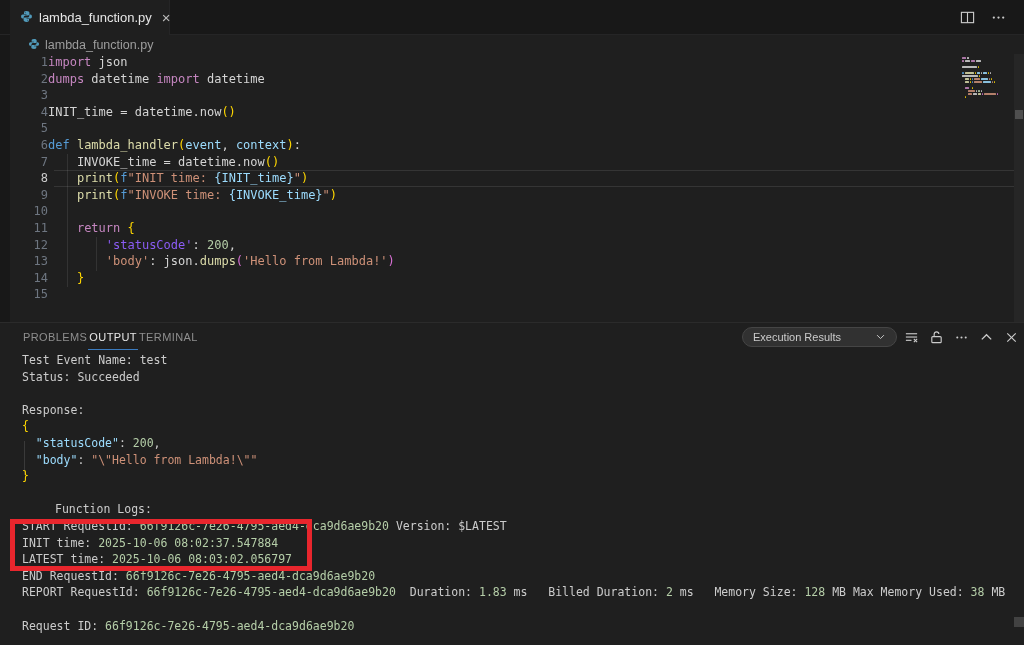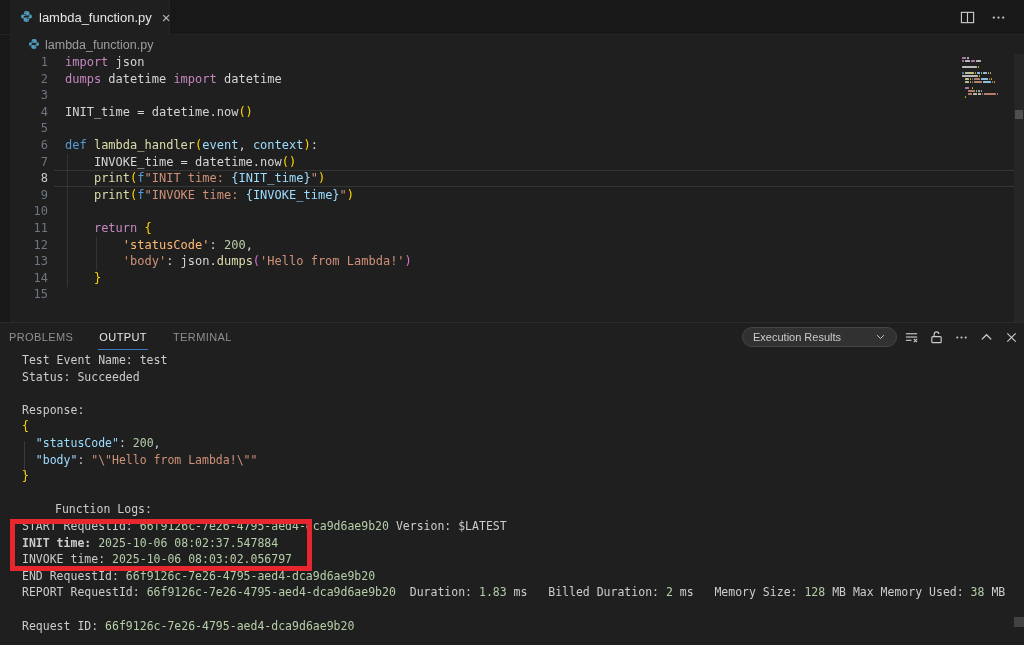--- a/index.html
+++ b/index.html
@@ -25,35 +25,35 @@
   
   #breadcrumb { position:absolute; left:10px; top:35px; width:1014px; height:19px; display:flex; align-items:center; gap:5px; padding-left:18px; }
   #breadcrumb .crumb { color:#9d9d9d; font-size:12.5px; }
 
   
   #editor { position:absolute; left:10px; top:54px; width:1004px; height:268px; }
   .ed-row { position:relative; height:16.6px; white-space:pre; font-family:"DejaVu Sans Mono", monospace; font-size:12px; line-height:16.6px; }
   #gutter { position:absolute; left:0; top:0; width:38px; text-align:right; }
   #gutter .ed-row { color:#6e7681; }
   #gutter .ed-row.cur { color:#cccccc; }
-  #code-lines { position:absolute; left:55px; top:0; width:900px; }
+  #code-lines { position:absolute; left:38px; top:0; width:900px; }
   #current-line-box { position:absolute; left:44px; top:116.2px; width:960px; height:16.6px; border-top:1px solid rgba(255,255,255,0.10); border-bottom:1px solid rgba(255,255,255,0.10); }
   .indent-guide { position:absolute; width:1px; background:rgba(255,255,255,0.09); }
   
   #minimap { position:absolute; left:962px; top:57px; width:40px; height:60px; }
   .mm-row { height:1.8px; margin-bottom:1.2px; display:flex; gap:1px; }
   .mm-seg { height:100%; border-radius:0.5px; opacity:0.85; }
   #editor-scrollbar { position:absolute; left:1014px; top:54px; width:10px; height:268px; background:rgba(255,255,255,0.03); }
   #editor-scroll-dash { position:absolute; left:1015px; top:110px; width:8px; height:9px; background:#4f4f4f; }
   #panel-scroll-dash { position:absolute; left:1014px; top:617px; width:10px; height:10px; background:#424242; }
 
   
   #panel { position:absolute; left:0; top:322px; width:1024px; height:323px; border-top:1px solid #2b2b2b; background:#1f1f1f; }
   #panel-header { position:absolute; left:0; top:0; width:1024px; height:28px; }
-  #panel-tabs { position:absolute; left:8px; top:0; height:28px; display:flex; gap:24px; align-items:center; }
+  #panel-tabs { position:absolute; left:22px; top:0; height:28px; display:flex; align-items:center; }
   .panel-tab { font-size:11px; letter-spacing:0.4px; color:#8f8f8f; padding:6px 1px; cursor:pointer; }
   .panel-tab.active { color:#e7e7e7; border-bottom:1.5px solid #3b7bbf; }
   #results-dropdown {
     position:absolute; left:742px; top:4px; width:155px; height:20px; background:#313131; border:1px solid #454545;
     border-radius:10px; display:flex; align-items:center; justify-content:space-between; padding:0 10px; cursor:pointer;
   }
   #results-dropdown .dd-label { color:#cccccc; font-size:11px; }
   #panel-icons { position:absolute; left:903px; top:4px; height:20px; display:flex; align-items:center; gap:9px; }
   .p-icon { width:16px; height:16px; display:flex; align-items:center; justify-content:center; cursor:pointer; }
 
@@ -132,21 +132,21 @@
         <div class="ed-row"><span style="color: rgb(197, 134, 192);">dumps</span><span style="color: rgb(212, 212, 212);"> datetime </span><span style="color: rgb(197, 134, 192);">import</span><span style="color: rgb(212, 212, 212);"> datetime</span></div>
         <div class="ed-row"></div>
         <div class="ed-row"><span style="color: rgb(212, 212, 212);">INIT_time = datetime.now</span><span style="color: rgb(255, 215, 0);">()</span></div>
         <div class="ed-row"></div>
         <div class="ed-row"><span style="color: rgb(86, 156, 214);">def </span><span style="color: rgb(220, 220, 170);">lambda_handler</span><span style="color: rgb(255, 215, 0);">(</span><span style="color: rgb(156, 220, 254);">event</span><span style="color: rgb(212, 212, 212);">, </span><span style="color: rgb(156, 220, 254);">context</span><span style="color: rgb(255, 215, 0);">)</span><span style="color: rgb(212, 212, 212);">:</span></div>
         <div class="ed-row"><span style="color: rgb(212, 212, 212);">    INVOKE_time = datetime.now</span><span style="color: rgb(255, 215, 0);">()</span></div>
         <div class="ed-row"><span style="color: rgb(212, 212, 212);">    </span><span style="color: rgb(220, 220, 170);">print</span><span style="color: rgb(255, 215, 0);">(</span><span style="color: rgb(86, 156, 214);">f</span><span style="color: rgb(206, 145, 120);">"INIT time: </span><span style="color: rgb(156, 220, 254);">{INIT_time}</span><span style="color: rgb(206, 145, 120);">"</span><span style="color: rgb(255, 215, 0);">)</span></div>
         <div class="ed-row"><span style="color: rgb(212, 212, 212);">    </span><span style="color: rgb(220, 220, 170);">print</span><span style="color: rgb(255, 215, 0);">(</span><span style="color: rgb(86, 156, 214);">f</span><span style="color: rgb(206, 145, 120);">"INVOKE time: </span><span style="color: rgb(156, 220, 254);">{INVOKE_time}</span><span style="color: rgb(206, 145, 120);">"</span><span style="color: rgb(255, 215, 0);">)</span></div>
         <div class="ed-row"></div>
         <div class="ed-row"><span style="color: rgb(212, 212, 212);">    </span><span style="color: rgb(197, 134, 192);">return</span><span style="color: rgb(212, 212, 212);"> </span><span style="color: rgb(255, 215, 0);">{</span></div>
-        <div class="ed-row"><span style="color: rgb(212, 212, 212);">        </span><span style="color: #fdba74;">'statusCode'</span><span style="color: rgb(212, 212, 212);">: </span><span style="color: rgb(181, 206, 168);">200</span><span style="color: rgb(212, 212, 212);">,</span></div>
+        <div class="ed-row"><span style="color: rgb(212, 212, 212);">        </span><span style="color: #8b5cf6;">'statusCode'</span><span style="color: rgb(212, 212, 212);">: </span><span style="color: rgb(181, 206, 168);">200</span><span style="color: rgb(212, 212, 212);">,</span></div>
         <div class="ed-row"><span style="color: rgb(212, 212, 212);">        </span><span style="color: rgb(206, 145, 120);">'body'</span><span style="color: rgb(212, 212, 212);">: json.</span><span style="color: rgb(220, 220, 170);">dumps</span><span style="color: rgb(218, 112, 214);">(</span><span style="color: rgb(206, 145, 120);">'Hello from Lambda!'</span><span style="color: rgb(218, 112, 214);">)</span></div>
         <div class="ed-row"><span style="color: rgb(212, 212, 212);">    </span><span style="color: rgb(255, 215, 0);">}</span></div>
         <div class="ed-row"></div>
       </div>
     <div class="indent-guide" style="left:57px; top:99.6px; height:133px;"></div>
     <div class="indent-guide" style="left:86px; top:182.6px; height:34px;"></div>
   </div>
   <div id="minimap">
       <div class="mm-row">
         <span class="mm-seg" style="width: 3.72px; background: rgb(197, 134, 192);"></span>
@@ -287,22 +287,22 @@
         <div class="out-row"><span style="color: rgb(204, 204, 204);">Status: Succeeded</span></div>
         <div class="out-row"></div>
         <div class="out-row"><span style="color: rgb(204, 204, 204);">Response:</span></div>
         <div class="out-row"><span style="color: rgb(255, 215, 0);">{</span></div>
         <div class="out-row"><span style="color: rgb(156, 220, 254);">  "statusCode"</span><span style="color: rgb(204, 204, 204);">: </span><span style="color: rgb(181, 206, 168);">200</span><span style="color: rgb(204, 204, 204);">,</span></div>
         <div class="out-row"><span style="color: rgb(156, 220, 254);">  "body"</span><span style="color: rgb(204, 204, 204);">: </span><span style="color: rgb(206, 145, 120);">"\"Hello from Lambda!\""</span></div>
         <div class="out-row"><span style="color: rgb(255, 215, 0);">}</span></div>
         <div class="out-row"></div>
         <div class="out-row"><span style="color: rgb(204, 204, 204); margin-left: 33px;">Function Logs:</span></div>
         <div class="out-row"><span style="color: rgb(204, 204, 204);">START RequestId: </span><span style="color: rgb(181, 206, 168);">66f9126c-7e26-4795-aed4-dca9d6ae9b20</span><span style="color: rgb(204, 204, 204);"> Version: $LATEST</span></div>
-        <div class="out-row"><span style="color: rgb(204, 204, 204); font-weight: bold;">INIT time: </span><span style="color: rgb(181, 206, 168);">2025-10-06 08:02:37.547884</span></div>
-        <div class="out-row"><span style="color: rgb(204, 204, 204);">INVOKE time: </span><span style="color: rgb(181, 206, 168);">2025-10-06 08:03:02.056797</span></div>
+        <div class="out-row"><span style="color: rgb(204, 204, 204);">INIT time: </span><span style="color: rgb(181, 206, 168);">2025-10-06 08:02:37.547884</span></div>
+        <div class="out-row"><span style="color: rgb(204, 204, 204);">LATEST time: </span><span style="color: rgb(181, 206, 168);">2025-10-06 08:03:02.056797</span></div>
         <div class="out-row"><span style="color: rgb(204, 204, 204);">END RequestId: </span><span style="color: rgb(181, 206, 168);">66f9126c-7e26-4795-aed4-dca9d6ae9b20</span></div>
         <div class="out-row"><span style="color: rgb(204, 204, 204);">REPORT RequestId: </span><span style="color: rgb(181, 206, 168);">66f9126c-7e26-4795-aed4-dca9d6ae9b20</span><span style="color: rgb(204, 204, 204);">  Duration: </span><span style="color: rgb(181, 206, 168);">1.83</span><span style="color: rgb(204, 204, 204);"> ms   Billed Duration: </span><span style="color: rgb(181, 206, 168);">2</span><span style="color: rgb(204, 204, 204);"> ms   Memory Size: </span><span style="color: rgb(181, 206, 168);">128</span><span style="color: rgb(204, 204, 204);"> MB Max Memory Used: </span><span style="color: rgb(181, 206, 168);">38</span><span style="color: rgb(204, 204, 204);"> MB</span></div>
         <div class="out-row"></div>
         <div class="out-row"><span style="color: rgb(204, 204, 204);">Request ID: </span><span style="color: rgb(181, 206, 168);">66f9126c-7e26-4795-aed4-dca9d6ae9b20</span></div>
       </div>
   </div>
 
   <div id="highlight-rect"></div>
   <div id="panel-scroll-dash"></div>
 </div>

